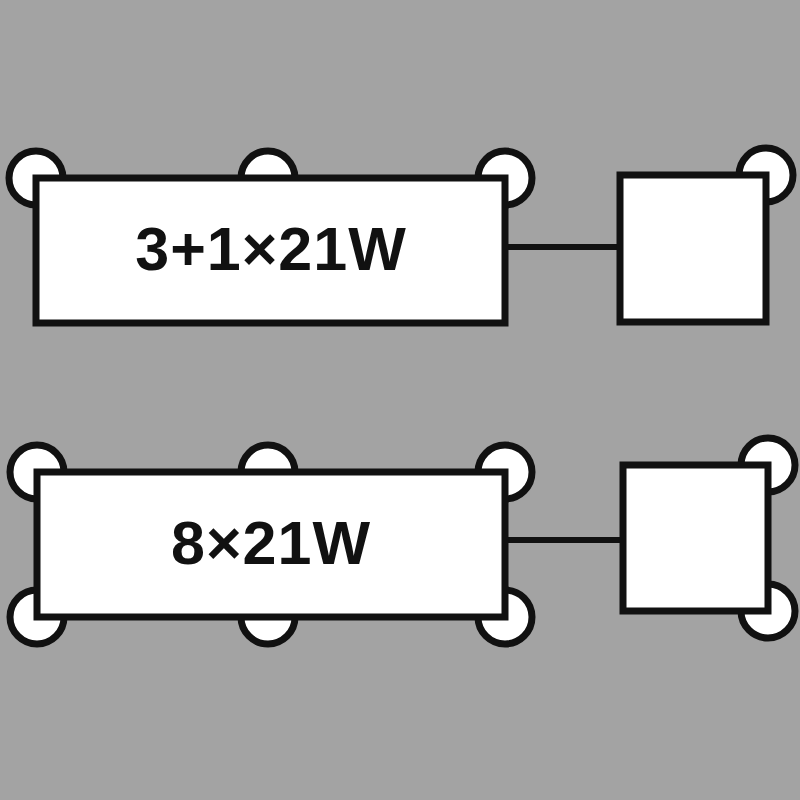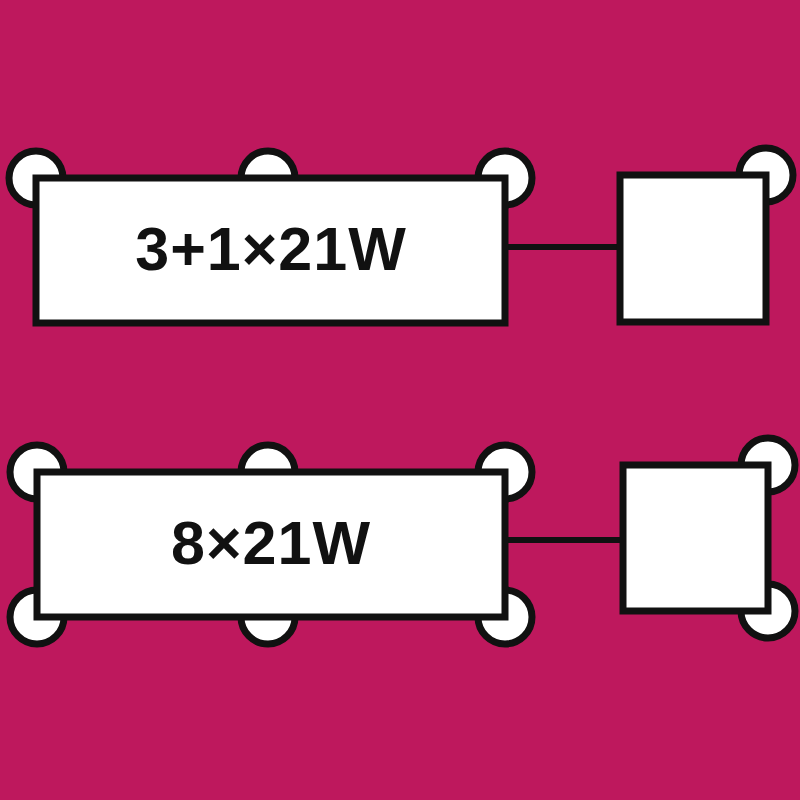--- a/index.html
+++ b/index.html
@@ -10,21 +10,21 @@
   body {
     width: 800px;
     height: 800px;
     font-family: "Liberation Sans", sans-serif;
     overflow: hidden;
   }
   #canvas-wrap {
     position: relative;
     width: 800px;
     height: 800px;
-    background: #be185d;
+    background: #a3a3a3;
   }
   svg.diagram-svg {
     position: absolute;
     left: 0;
     top: 0;
     width: 800px;
     height: 800px;
     display: block;
   }
   .shape-stroke {

